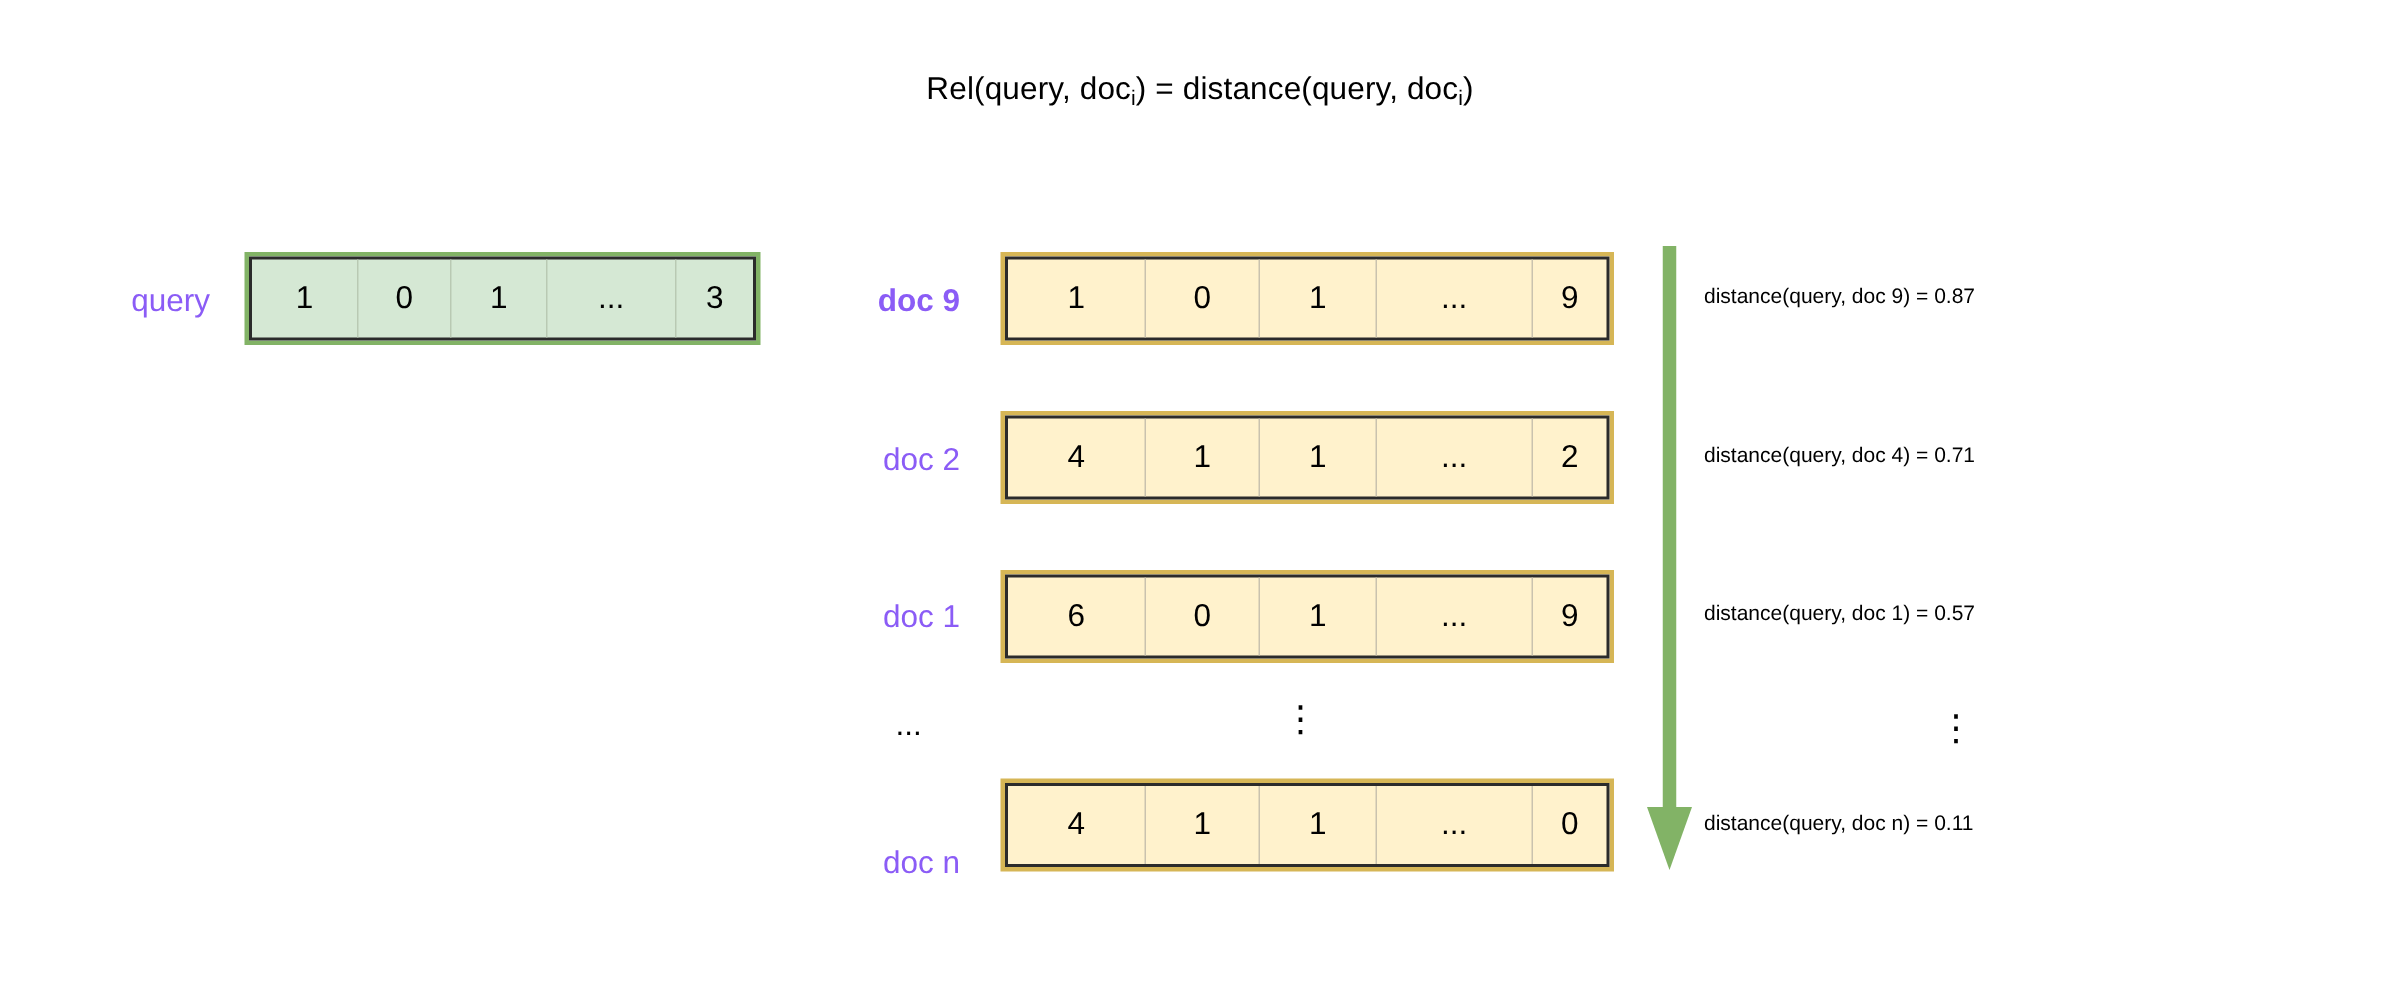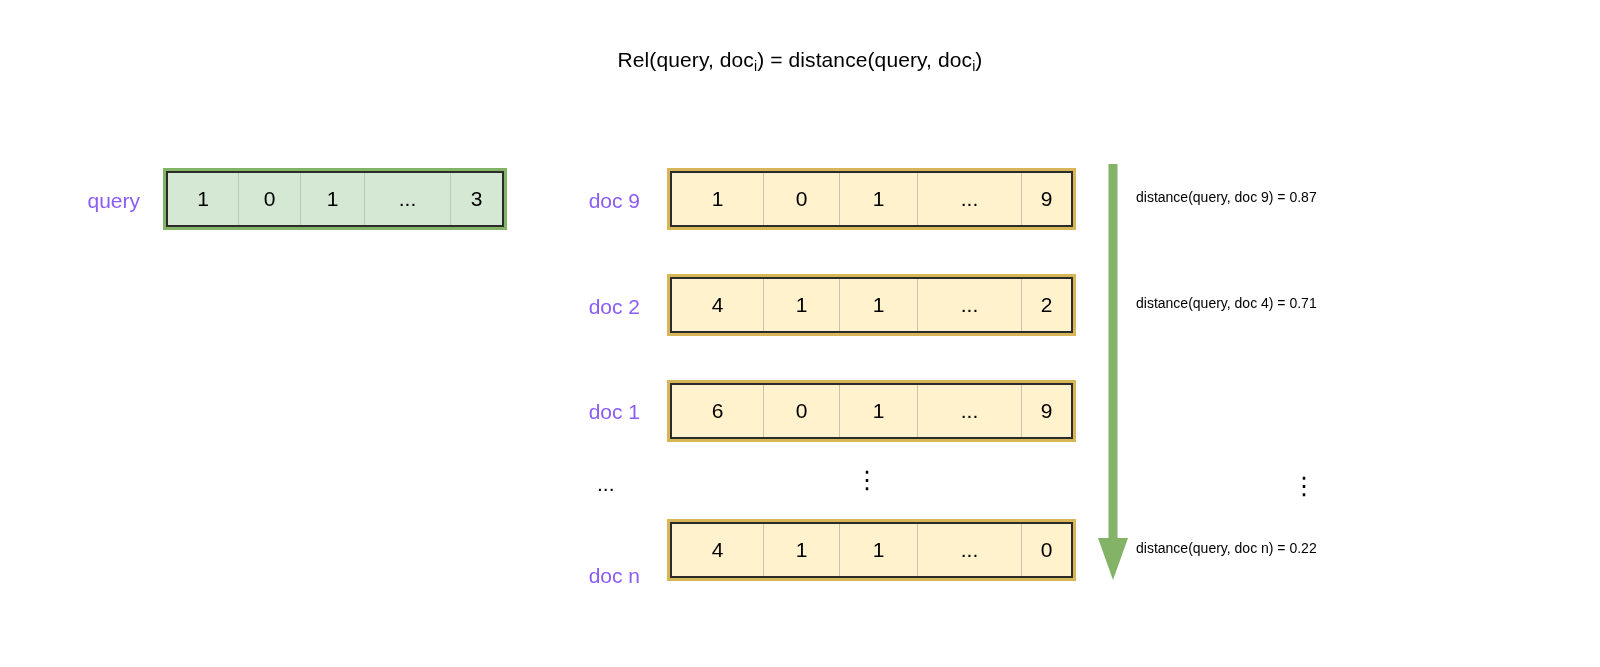--- a/index.html
+++ b/index.html
@@ -143,21 +143,21 @@
   <div class="vector-box query" style="left:163px; top:168px; width:344px;">
     <div class="inner">
       <div class="cell" style="width:70px;">1</div>
       <div class="cell" style="width:62px;">0</div>
       <div class="cell" style="width:64px;">1</div>
       <div class="cell" style="width:86px;">...</div>
       <div class="cell" style="flex:1 1 auto;">3</div>
     </div>
   </div>
 
-  <div class="row-label" style="left:500px; top:189px; width:140px;">doc 9</div>
+  <div class="row-label" style="left:500px; top:189px; width:140px;font-weight:bold;">doc 9</div>
 
   <div class="vector-box doc" style="left:667px; top:168px; width:409px;">
     <div class="inner">
       <div class="cell" style="width:91px;">1</div>
       <div class="cell" style="width:76px;">0</div>
       <div class="cell" style="width:78px;">1</div>
       <div class="cell" style="width:104px;">...</div>
       <div class="cell" style="flex:1 1 auto;">9</div>
     </div>
   </div>
@@ -183,39 +183,40 @@
   <div class="vector-box doc" style="left:667px; top:380px; width:409px;">
     <div class="inner">
       <div class="cell" style="width:91px;">6</div>
       <div class="cell" style="width:76px;">0</div>
       <div class="cell" style="width:78px;">1</div>
       <div class="cell" style="width:104px;">...</div>
       <div class="cell" style="flex:1 1 auto;">9</div>
     </div>
   </div>
 
+  <div class="distance-label" style="left:1136px; top:400px;">distance(query, doc 1) = 0.57</div>
 
   <div class="ellipsis-h" style="left:597px; top:472px;">...</div>
 
   <div class="ellipsis-v" style="left:855px; top:468px;">⋮</div>
 
   <div class="ellipsis-v" style="left:1292px; top:474px;">⋮</div>
 
   <div class="row-label" style="left:500px; top:564px; width:140px;">doc n</div>
 
   <div class="vector-box doc" style="left:667px; top:519px; width:409px;">
     <div class="inner">
       <div class="cell" style="width:91px;">4</div>
       <div class="cell" style="width:76px;">1</div>
       <div class="cell" style="width:78px;">1</div>
       <div class="cell" style="width:104px;">...</div>
       <div class="cell" style="flex:1 1 auto;">0</div>
     </div>
   </div>
 
-  <div class="distance-label" style="left:1136px; top:540px;">distance(query, doc n) = 0.22</div>
+  <div class="distance-label" style="left:1136px; top:540px;">distance(query, doc n) = 0.11</div>
 
   <svg class="rank-arrow" width="46" height="425" viewBox="0 0 46 425" aria-hidden="true">
     <line x1="17" y1="4" x2="17" y2="385" stroke="#82b366" stroke-width="9" stroke-linecap="butt"></line>
     <polygon points="17,420 2,378 32,378" fill="#82b366"></polygon>
   </svg>
 
 </div>
 
 </body></html>

